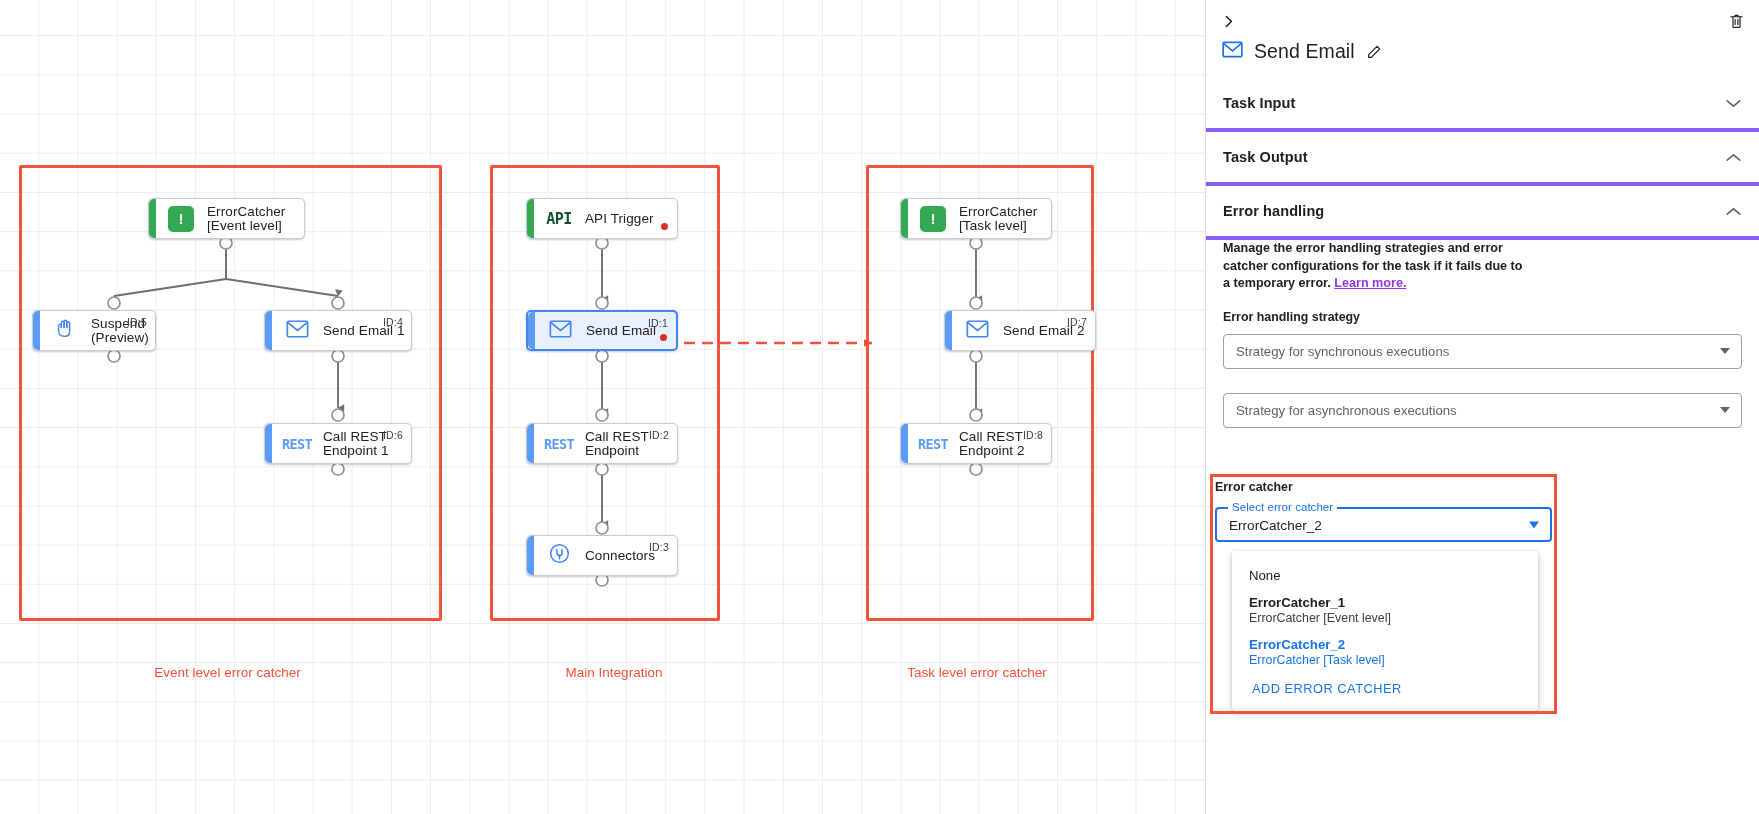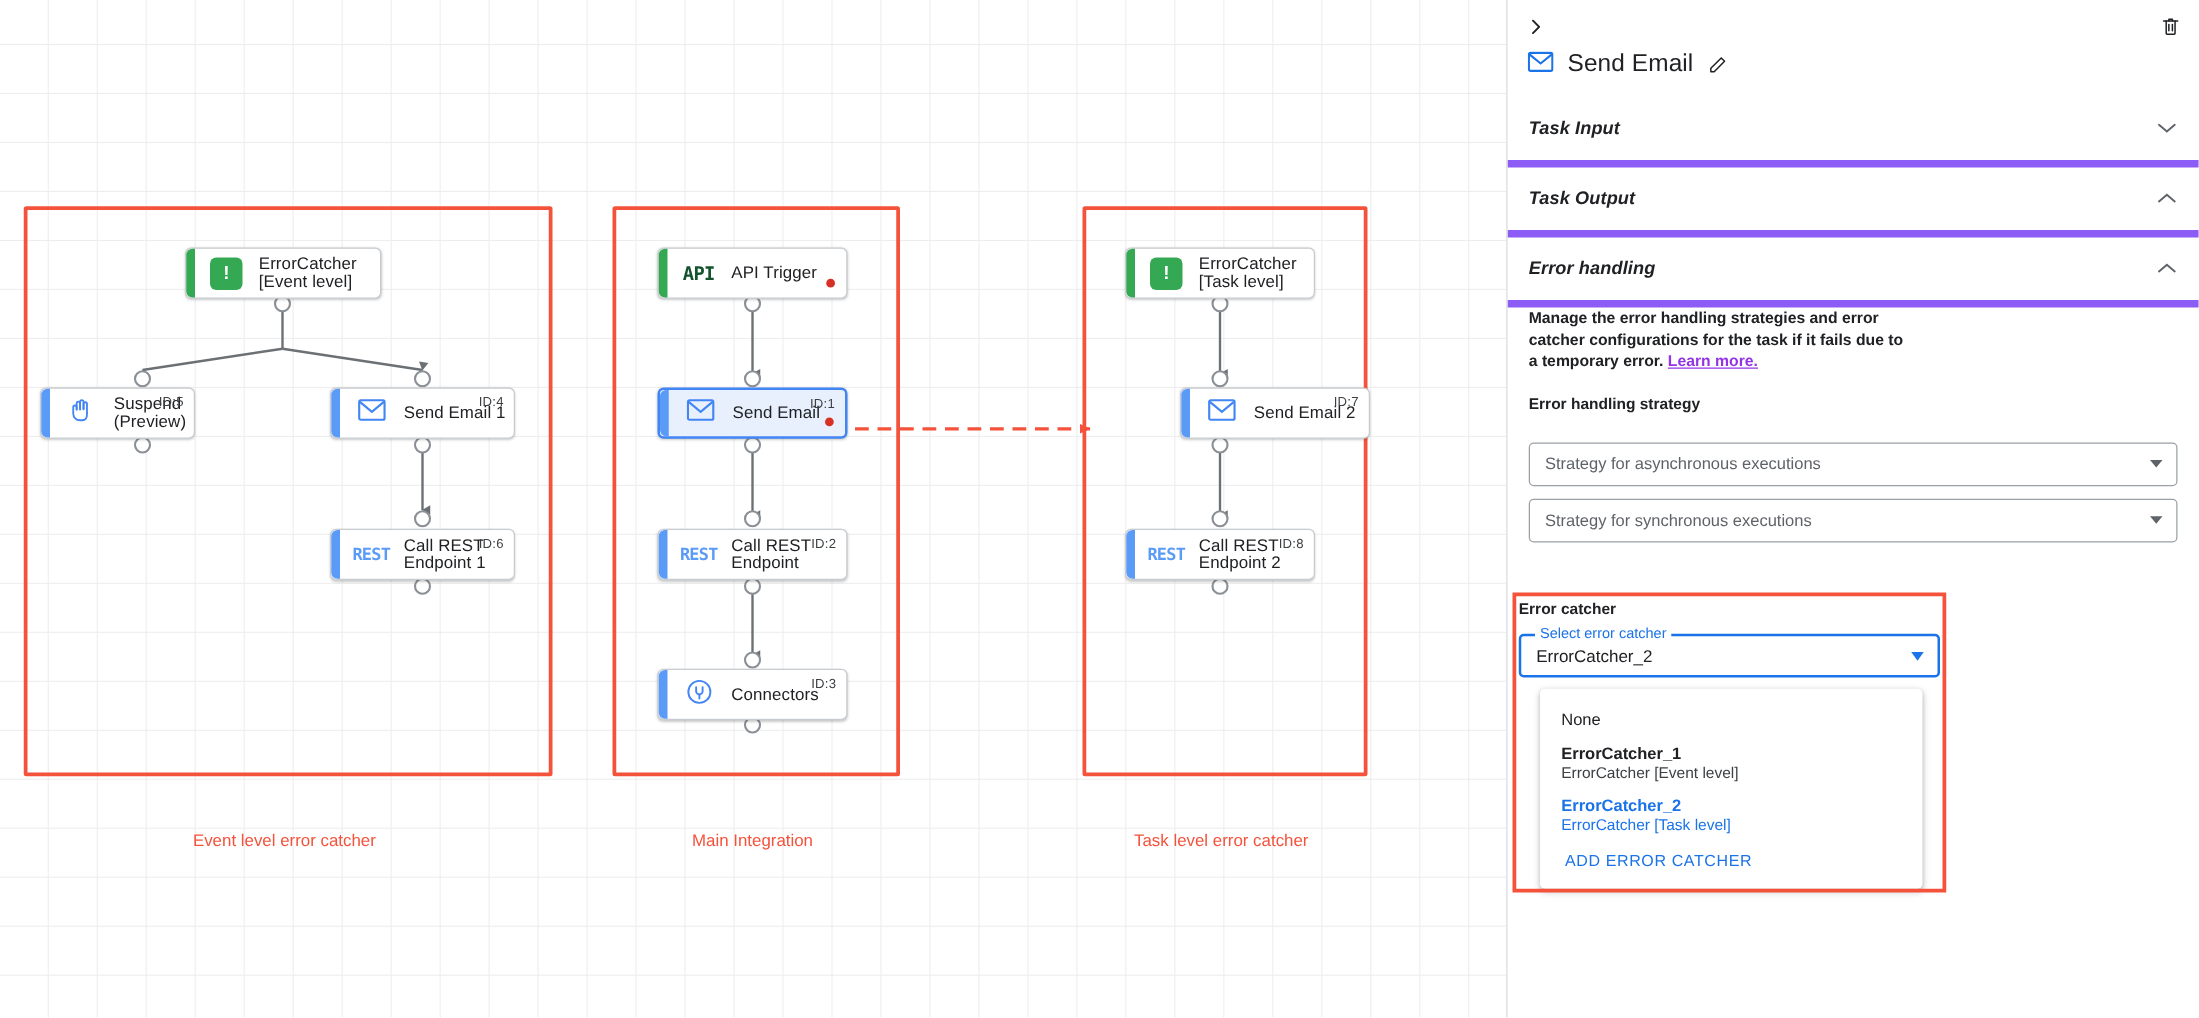--- a/index.html
+++ b/index.html
@@ -106,21 +106,21 @@
   #tabs{
     position:relative;height:30px;border-bottom:1px solid #dadce0;
   }
   .tab{
     position:absolute;top:0;font-size:12.5px;letter-spacing:.7px;
     color:#5f6368;cursor:pointer;padding-bottom:9px;font-weight:500;
   }
   .tab.active{color:#1a73e8;border-bottom:2.5px solid #1a73e8;}
 
   .section-row{
-    position:relative;height:50px;border-bottom:6px solid #8b5cf6;cursor:pointer;font-style:italic;
+    position:relative;height:50px;border-bottom:4px solid #8b5cf6;cursor:pointer;
   }
   .section-row .stitle{
     position:absolute;left:17px;top:50%;transform:translateY(-50%);
     font-size:14.5px;font-weight:bold;color:#202124;letter-spacing:.1px;
   }
   .section-row .schev{
     position:absolute;right:18px;top:50%;transform:translateY(-50%);
   }
 
   #err-body{position:relative;padding:0 17px;}
@@ -243,21 +243,21 @@
       </g>
 
       <path d="M684,343 L872,343" stroke="#f4523b" stroke-width="2.6" fill="none" stroke-dasharray="11 7" marker-end="url(#arrRed)"></path>
     </svg>
   </div>
 
   <div id="groups">
       <div class="group-box" style="left: 19px; top: 165px; width: 417px; height: 450px;"></div>
       <div class="group-label" style="left: 19px; top: 665px; width: 417px;">Event level error catcher</div>
       <div class="group-box" style="left: 490px; top: 165px; width: 224px; height: 450px;"></div>
-      <div class="group-label" style="left: 490px; top: 665px; width: 224px;">Main Integration</div>
+      <div class="group-label" style="left: 502px; top: 665px; width: 224px;">Main Integration</div>
       <div class="group-box" style="left: 866px; top: 165px; width: 222px; height: 450px;"></div>
       <div class="group-label" style="left: 866px; top: 665px; width: 222px;">Task level error catcher</div>
     </div>
 
   <div id="nodes">
       <div class="node green" style="left: 148px; top: 198px; width: 157px; height: 41px;">
         <span class="accent"></span>
         <span class="nicon">
           <span class="badge-square">
             <span>!</span>
@@ -421,26 +421,26 @@
             </svg></span>
         </div>
       </div>
 
     <div id="err-body">
       <div class="desc">
         <span>Manage the error handling strategies and error catcher configurations for the task if it fails due to a temporary error.</span>
         <span class="learn">Learn more.</span>
       </div>
       <div class="field-label">Error handling strategy</div>
+      <div class="select">
+        <span class="sval">Strategy for synchronous executions</span>
+        <span class="arrow"></span>
+      </div>
       <div class="select" style="margin-top:24px;">
         <span class="sval">Strategy for asynchronous executions</span>
-        <span class="arrow"></span>
-      </div>
-      <div class="select">
-        <span class="sval">Strategy for synchronous executions</span>
         <span class="arrow"></span>
       </div>
     </div>
   </div>
 
   <div id="ec-block">
     <div class="ec-label">Error catcher</div>
     <div id="ec-select">
       <span class="float-label">Select error catcher</span>
       <span class="sval">ErrorCatcher_2</span>

